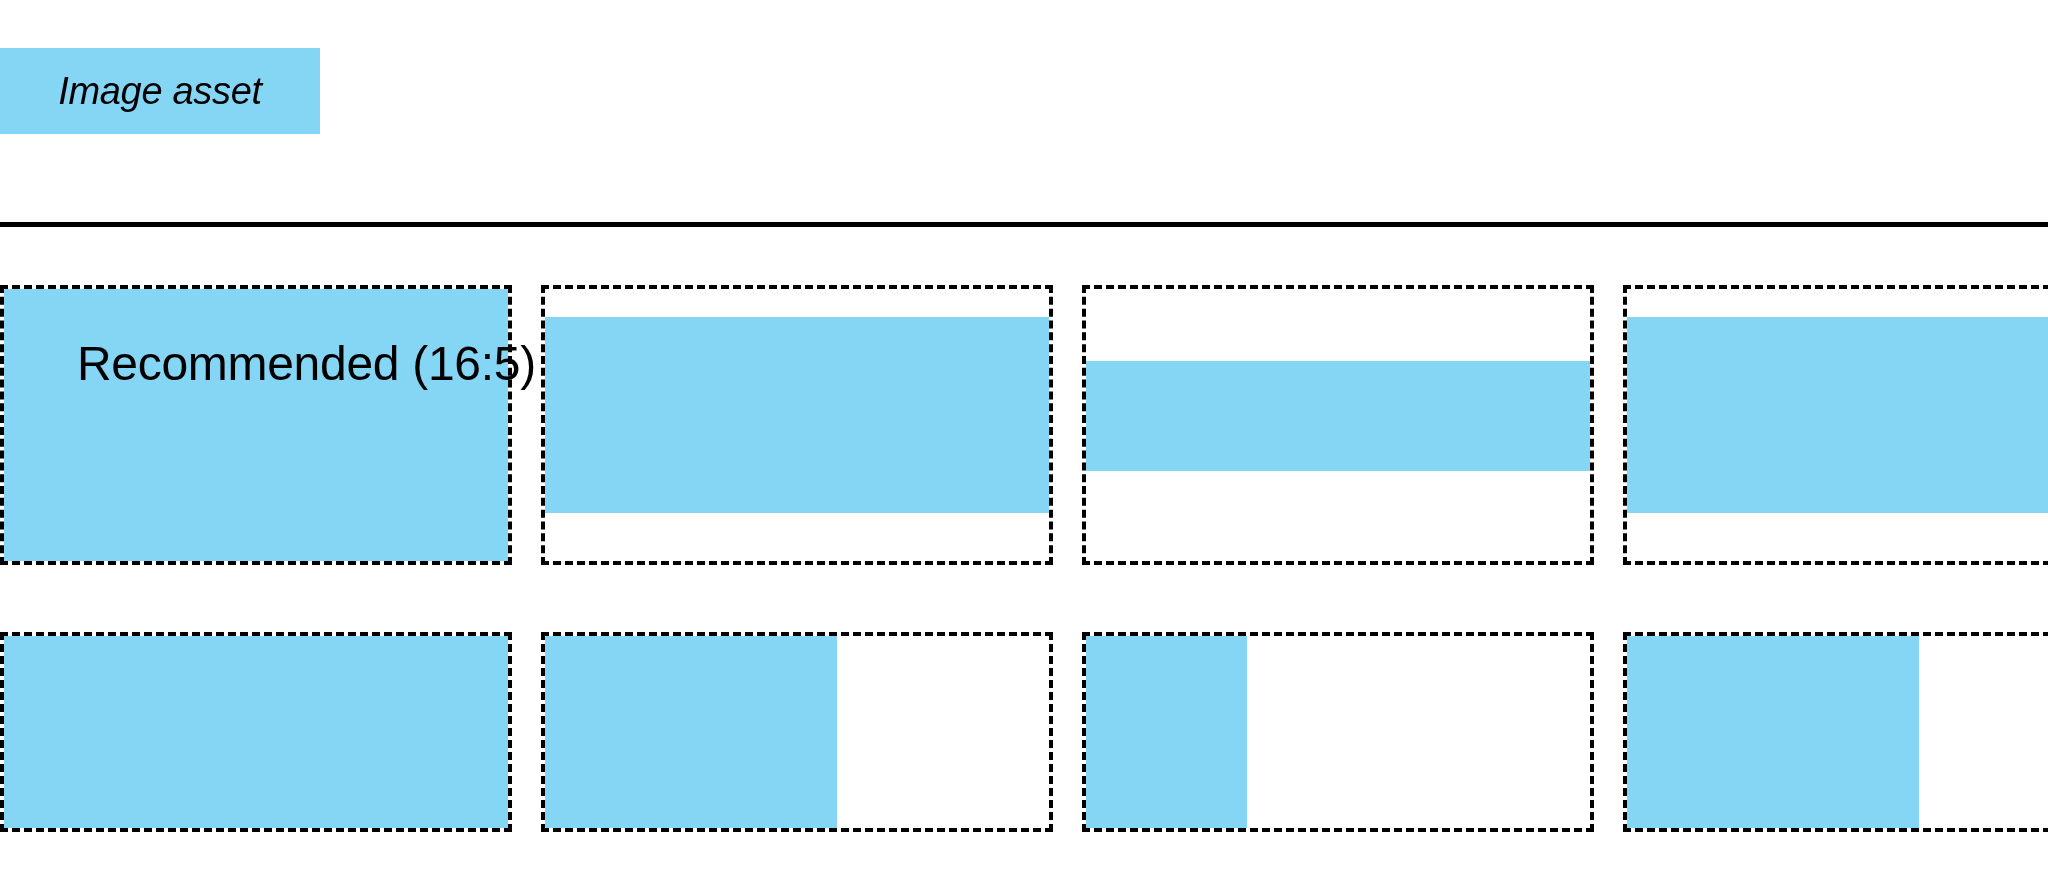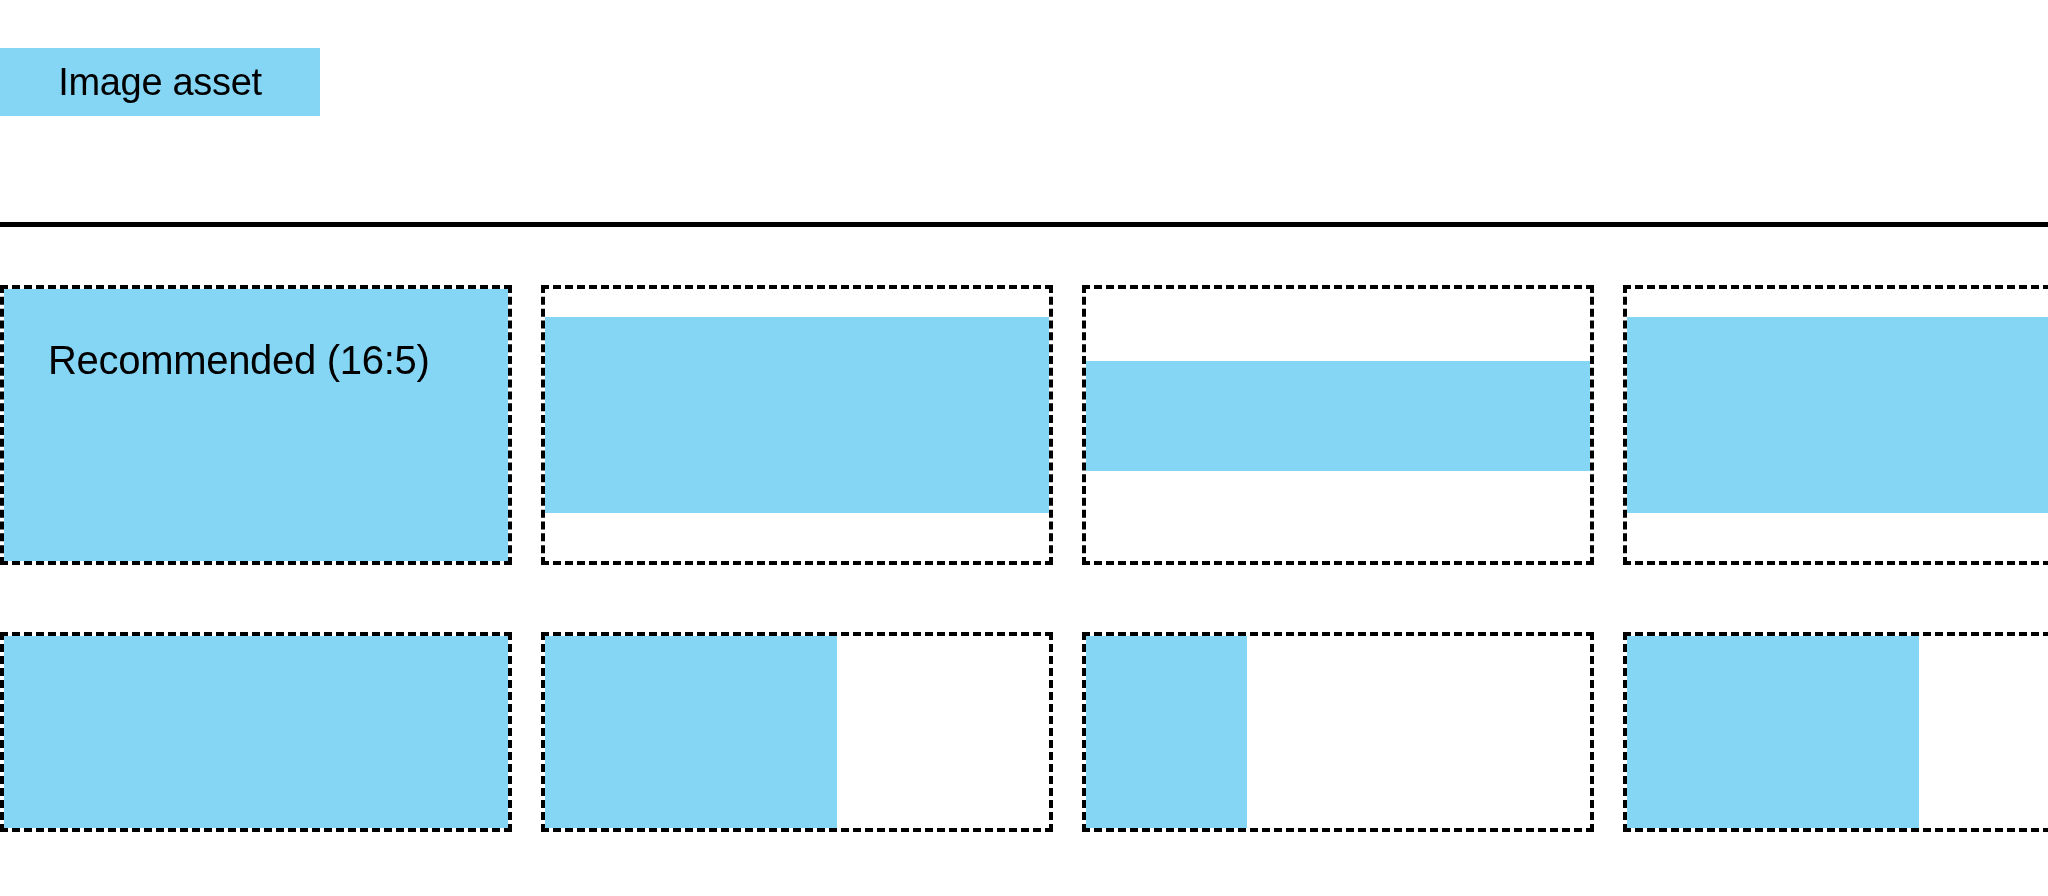--- a/index.html
+++ b/index.html
@@ -66,33 +66,34 @@
   
   .cell {
     border: 4px dashed #000000;
     background: #ffffff;
   }
   .fill {
     background: #85d5f5;
   }
   .cell-label {
     position: absolute;
-    font-size: 40px;
+    font-size: 48px;
     line-height: 1;
     letter-spacing: -0.3px;
     color: #000000;
     white-space: nowrap;
+    margin-left: 29px;
   }
 </style>
 </head>
 <body>
 
 <div id="canvas">
 
-  <div class="abs legend-swatch" style="left:0px; top:48px; width:320px; height:68px;">
+  <div class="abs legend-swatch" style="left:0px; top:48px; width:320px; height:86px;font-style:italic;">
     <span class="legend-text">Image asset</span>
   </div>
 
 
   <div class="abs divider" style="left:0px; top:222px; width:2048px; height:5px;"></div>
 
   <div class="abs cell" style="left:0px; top:285px; width:512px; height:280px;">
     <div class="fill" style="width:100%; height:100%;"></div>
   </div>
   <div class="cell-label" style="left:48px; top:340px;">Recommended (16:5)</div>

